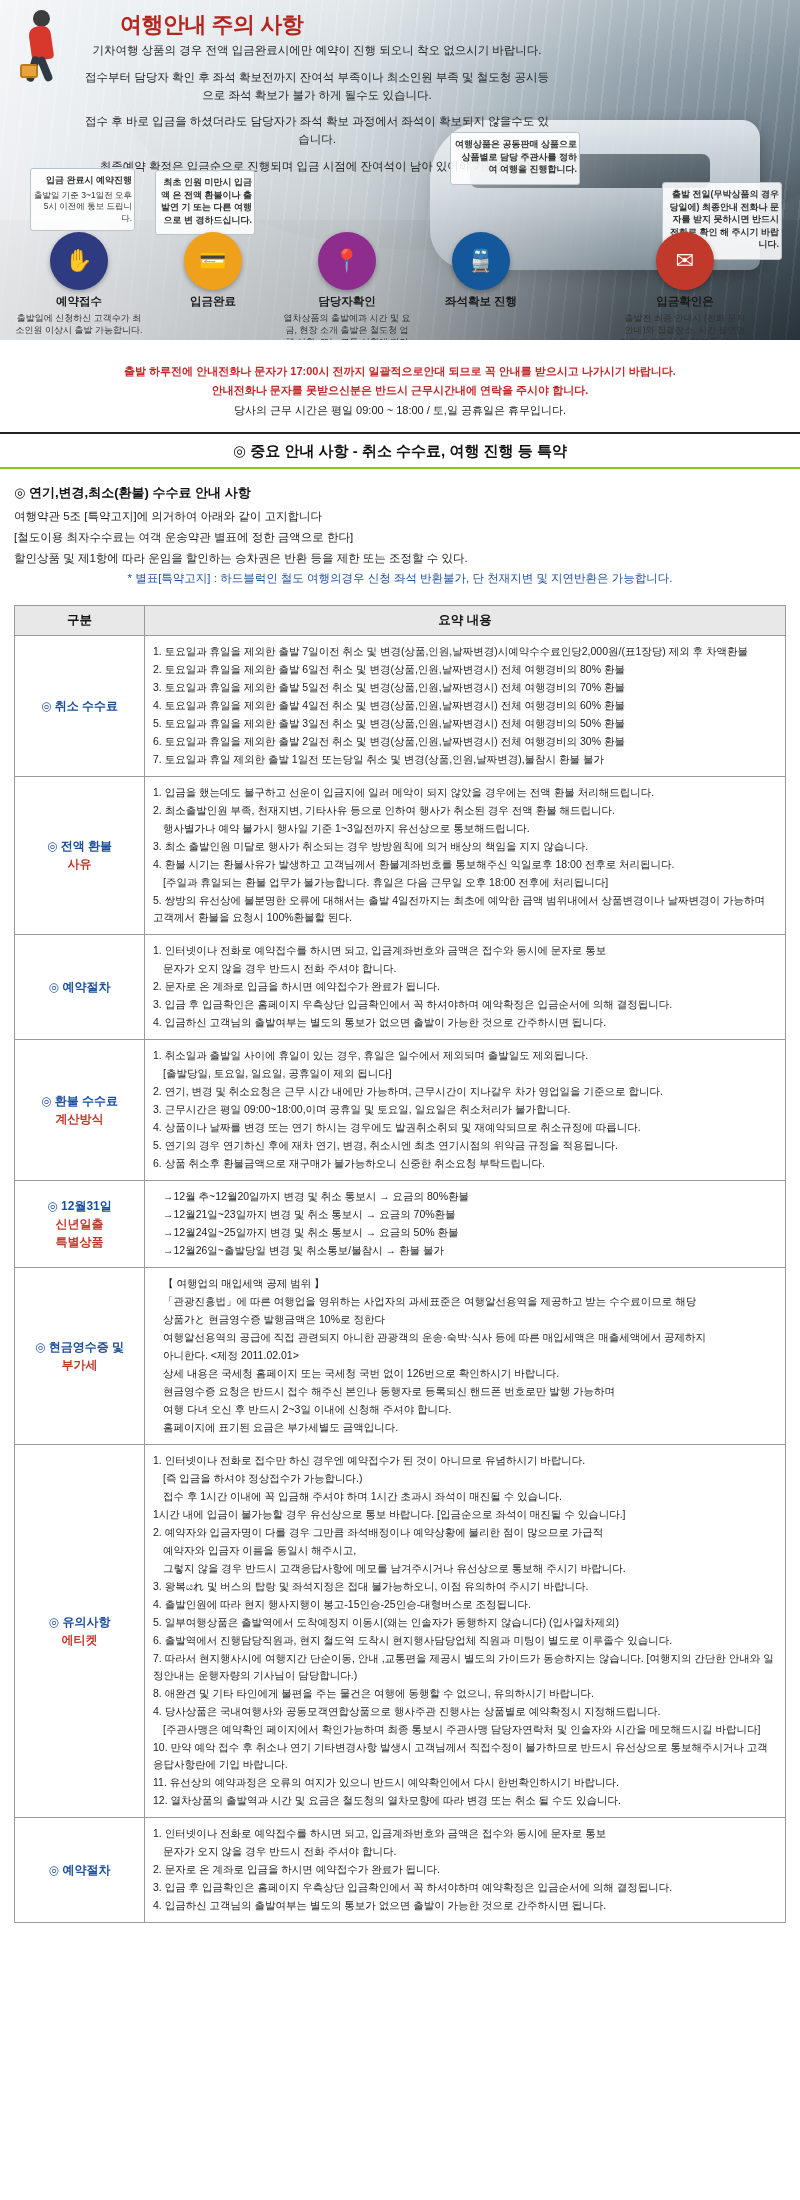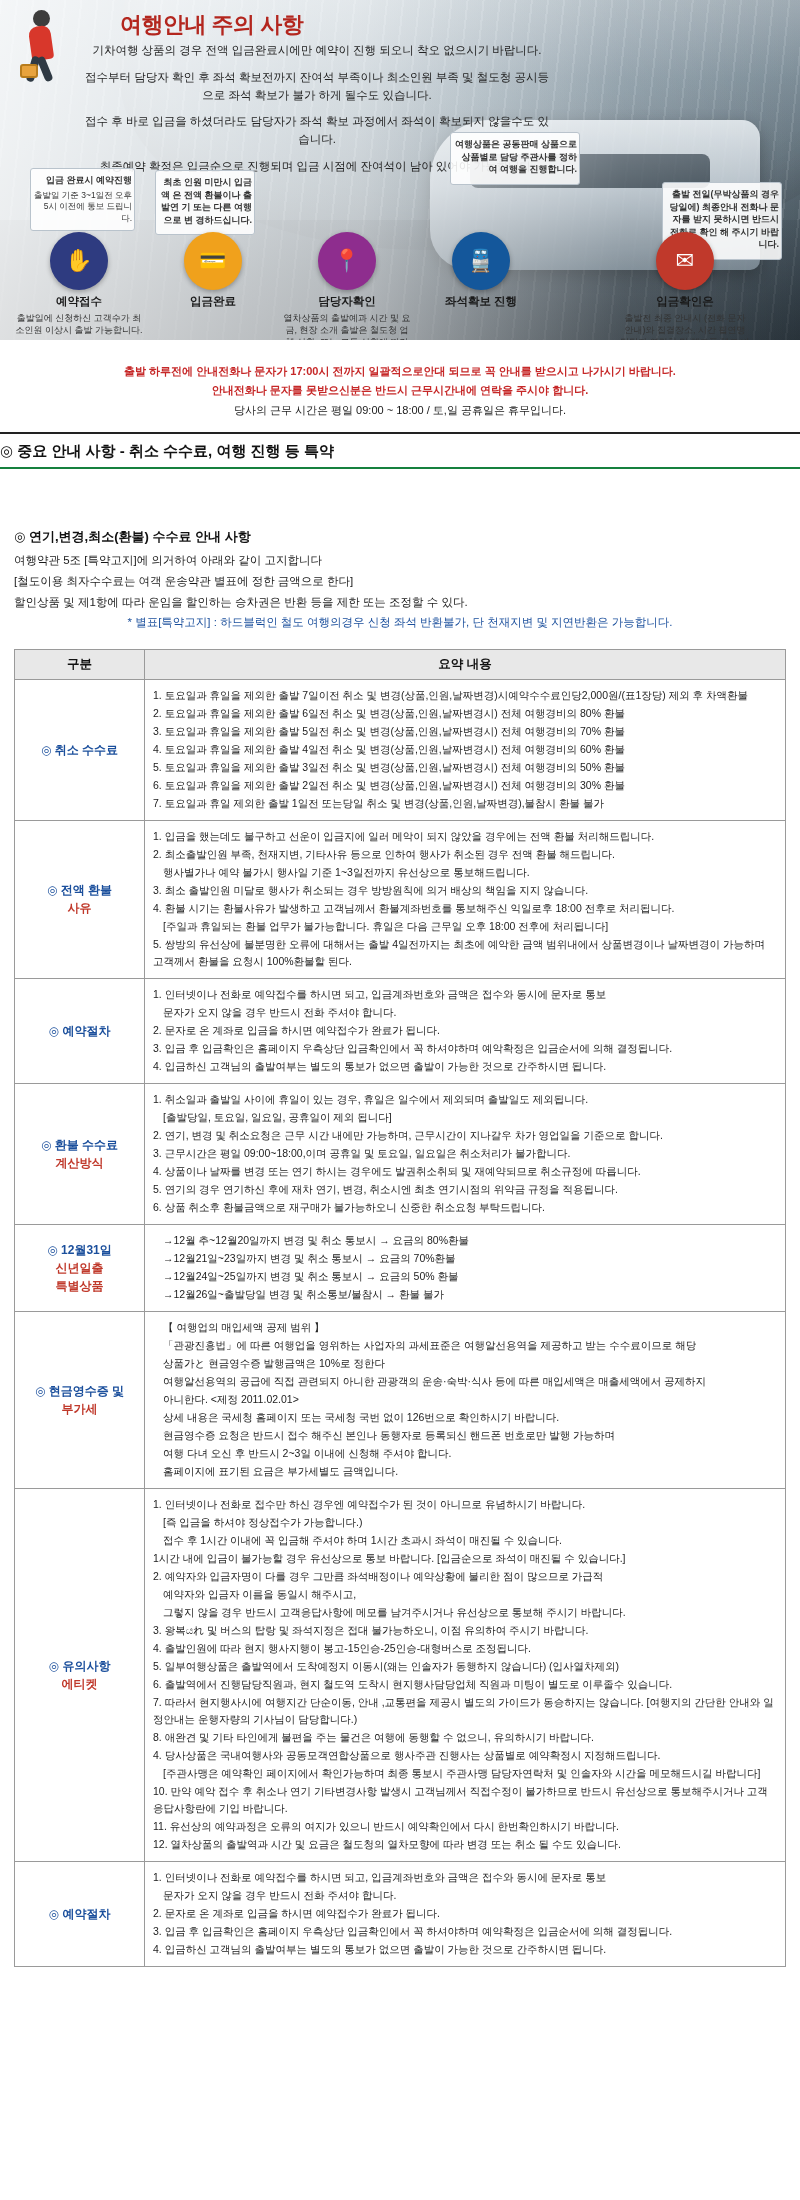--- a/index.html
+++ b/index.html
@@ -168,38 +168,39 @@
     text-align: center;
     font-size: 11px;
     line-height: 1.75;
     color: #1a1a1a;
   }
   .hero-notes .nred { color: #c62828; font-weight: bold; }
 
   
   .section-title {
     width: 800px;
+    text-align: center;
     font-size: 15px;
     font-weight: bold;
     color: #111;
     padding: 8px 0 6px 0;
     border-top: 2px solid #222;
-    border-bottom: 2px solid #15803d;
+    border-bottom: 2px solid #84cc16;
     margin-top: 8px;
   }
 
   
   .intro {
     padding: 12px 14px 10px 14px;
     font-size: 11.5px;
     line-height: 1.8;
     color: #1a1a1a;
   }
   .intro .intro-head {
-    font-size: 13px; font-weight: bold; color: #111; margin-bottom: 2px; margin-top: 44px;
+    font-size: 13px; font-weight: bold; color: #111; margin-bottom: 2px;
   }
   .intro .blue { color: #1b4f9c; text-align: center; }
 
   
   table.policy {
     border-collapse: collapse;
     width: 772px;
     margin: 6px auto 0 auto;
     table-layout: fixed;
   }

